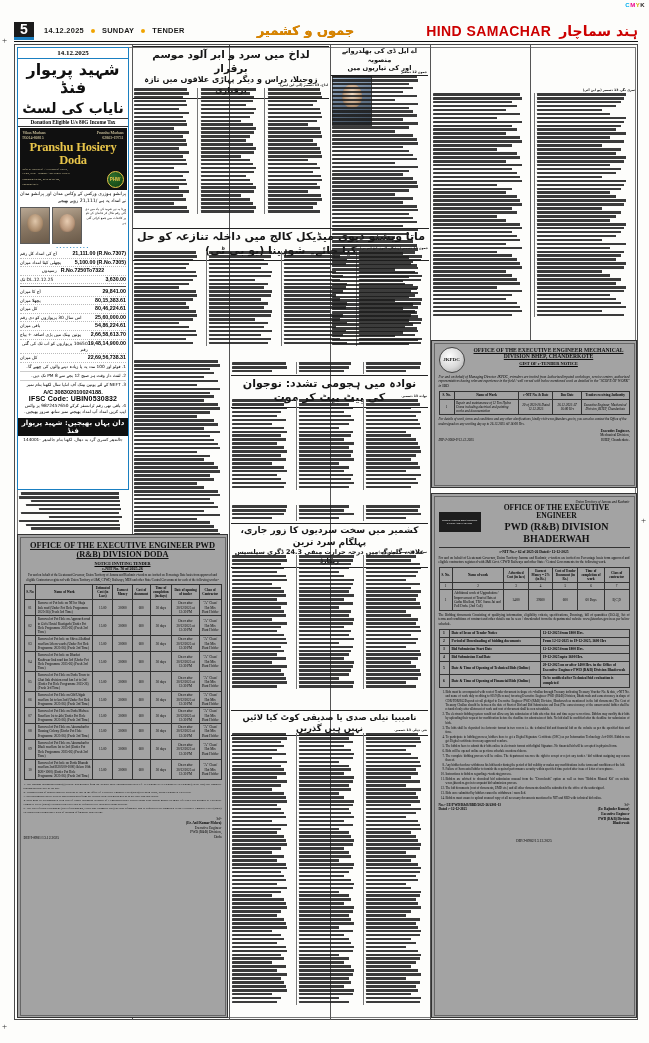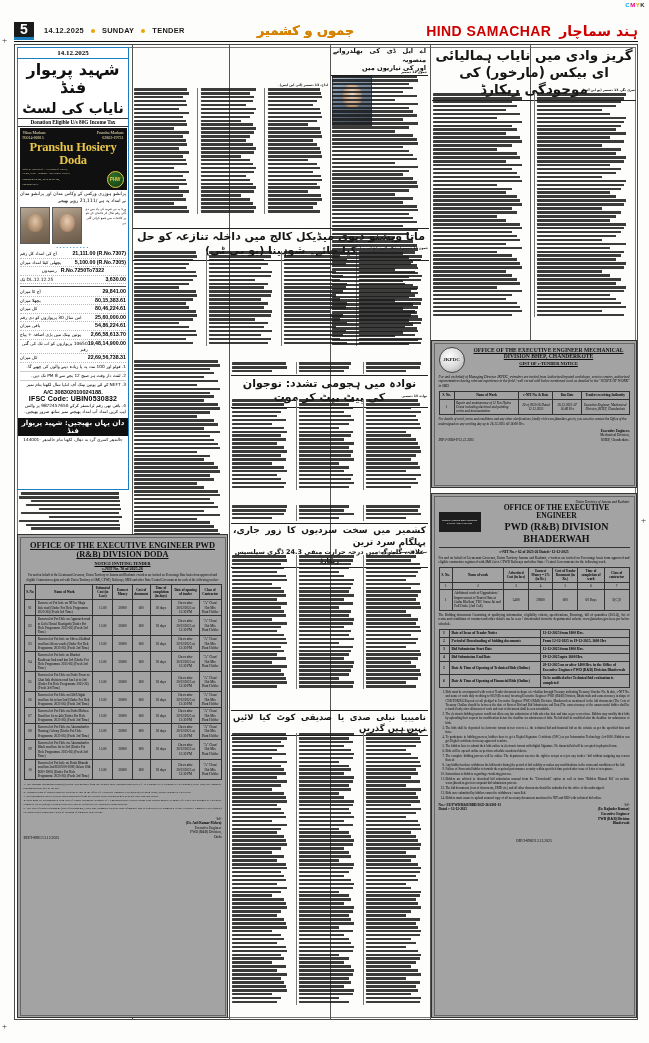--- a/index.html
+++ b/index.html
@@ -67,21 +67,21 @@
   .vrule { position: absolute; width: 0; border-left: 0.7px solid #555; }
 
   
   .urdu {
     direction: rtl; font-family: "DejaVu Sans", sans-serif;
     color: #161616; text-align: justify;
   }
   .utext2 { font-size: 3.1px; line-height: 1.6; }
   .uhead-xl { font-size: 13.5px; font-weight: bold; line-height: 1.25; text-align: center; }
   .uhead-lg { font-size: 10.5px; font-weight: bold; line-height: 1.3; text-align: center; }
-  .uhead-md { font-size: 8px; font-weight: bold; line-height: 1.3; }
+  .uhead-md { font-size: 8px; font-weight: bold; line-height: 1.3; text-align: center; }
   .uhead-sm { font-size: 6px; font-weight: bold; line-height: 1.3; }
 
   
   .adbox {
     position: absolute; border: 1.2px solid #1a7fc1; background: #fff;
   }
   .ad-date {
     text-align: center; font-family: "Liberation Serif", serif;
     font-weight: bold; font-size: 7px; border-bottom: .7px solid #1a7fc1; padding: 1px 0;
   }
@@ -380,20 +380,24 @@
       <div class="ln s3"></div>
         <div class="ln s6"></div>
         <div class="ln s1"></div>
       <div class="ln s4"></div>
         <div class="ln s5"></div>
         <div class="ln s3"></div>
       <div class="ln s2"></div>
     </div>
   </div>
 
+  <div class="headband hb-rule-top hb-rule-bot" style="left:133px; top:46px; width:196px; padding:1px 2px 2px;">
+    <div class="urdu uhead-lg">لداخ میں سرد و ابر آلود موسم برقرار</div>
+    <div class="urdu uhead-md">زوجیلا، دراس و دیگر پہاڑی علاقوں میں تازہ برفباری</div>
+  </div>
 
   <div class="colwrap" style="left:134px; top:83px; width:194px; height:142px;">
     <div class="urdu byline" style="margin-bottom:1px">لداخ، 13 دسمبر (آئی این ایس)۔</div>
     <div style="display:flex; gap:3px;">
       <div style="flex:1" class="lines">
         <div class="ln s1"></div>
           <div class="ln s5"></div>
           <div class="ln s2"></div>
           <div class="ln s3"></div>
         <div class="ln s1"></div>
@@ -1041,24 +1045,20 @@
           <div class="ln s1"></div>
           <div class="ln s2"></div>
         <div class="ln s3"></div>
           <div class="ln s6"></div>
           <div class="ln s5"></div>
           <div class="ln s1"></div>
       </div>
     </div>
   </div>
 
-  <div class="headband hb-rule-bot" style="left:432px; top:46px; width:204px; padding:1px 2px 2px;">
-    <div class="urdu uhead-xl">گریز وادی میں نایاب ہمالیائی</div>
-    <div class="urdu uhead-xl">ای بیکس (مارخور) کی موجودگی ریکارڈ</div>
-  </div>
 
   <div class="colwrap" style="left:433px; top:88px; width:202px; height:248px;">
     <div class="urdu byline" style="margin-bottom:1px">سری نگر، 13 دسمبر (یو این آئی)</div>
     <div style="display:flex; gap:3px;">
       <div style="flex:1" class="lines">
         <div class="ln s1"></div>
           <div class="ln s5"></div>
           <div class="ln s2"></div>
           <div class="ln s3"></div>
           <div class="ln s6"></div>

